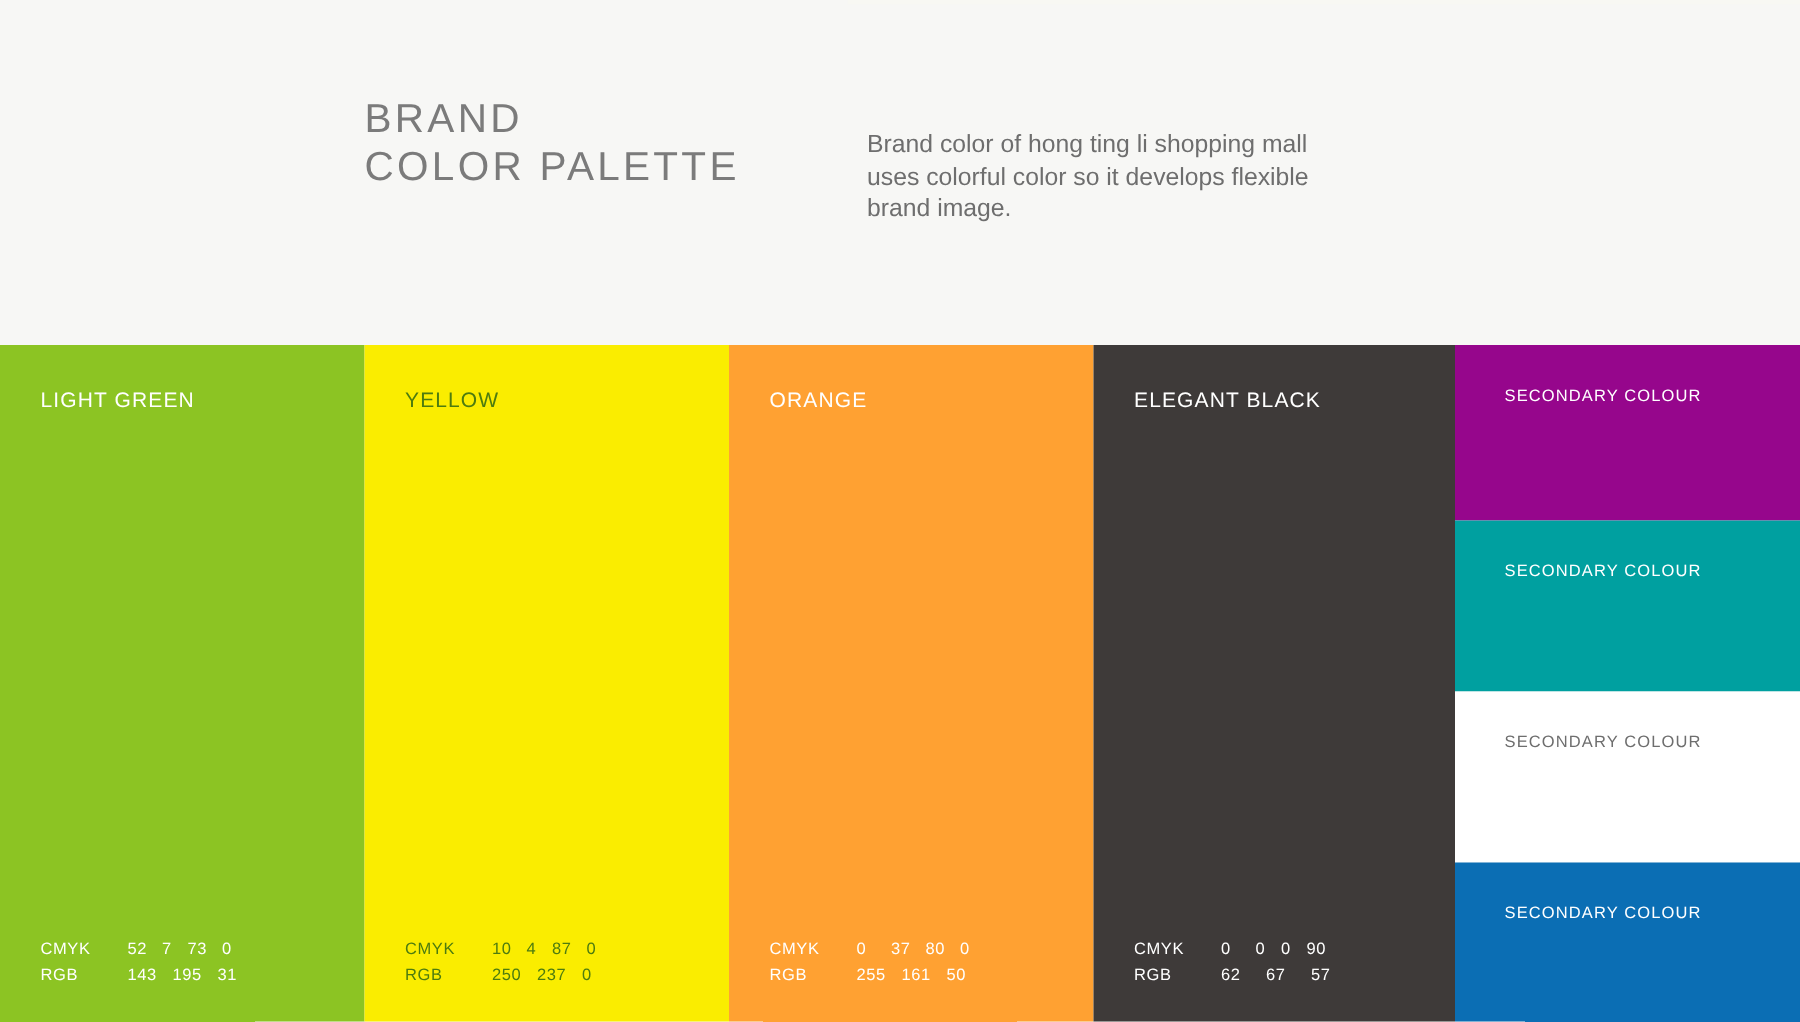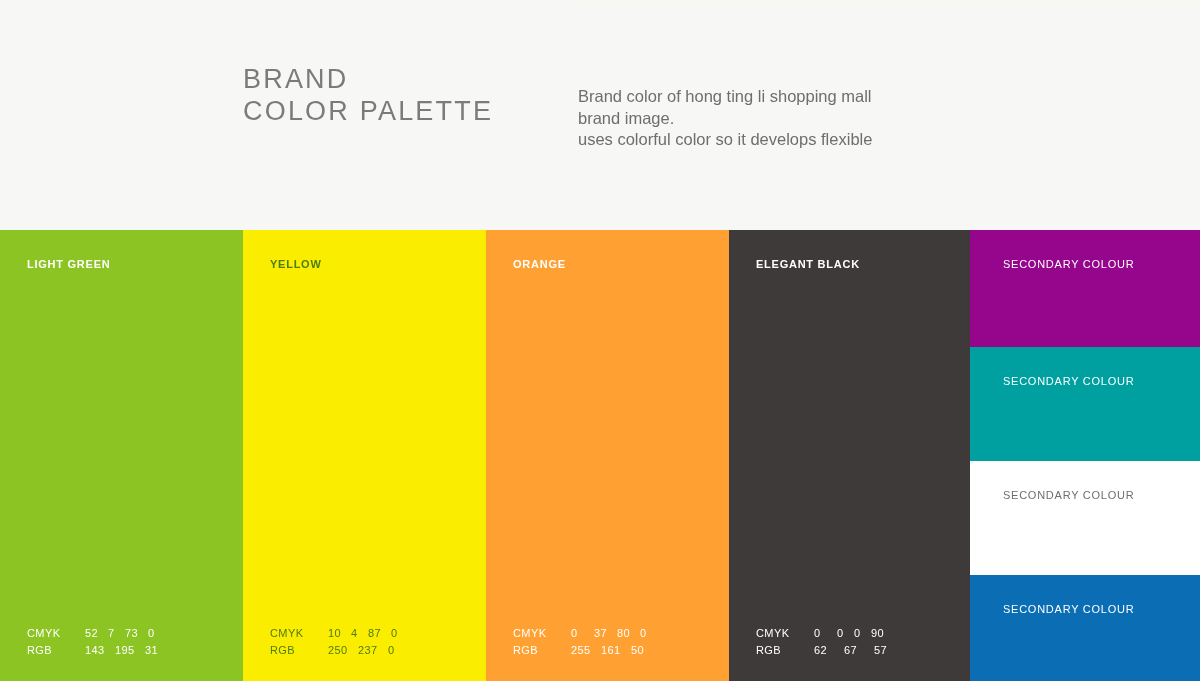--- a/index.html
+++ b/index.html
@@ -84,23 +84,23 @@
     position: absolute;
     top: 0;
     height: 451px;
     box-sizing: border-box;
   }
 
   .swatch-label {
     position: absolute;
     left: 27px;
     top: 28px;
-    font-size: 11px;
+    font-size: 14px;
     letter-spacing: 0.75px;
-    font-weight: 700;
+    font-weight: 400;
     white-space: nowrap;
   }
 
   .swatch-values {
     position: absolute;
     left: 27px;
     bottom: 22px;
     font-size: 11px;
     letter-spacing: 0.4px;
     line-height: 17px;
@@ -155,22 +155,22 @@
 
     <div class="header-accent"></div>
 
     <div class="title-block">
       <div class="title-line" style="color: rgb(123, 123, 123);">BRAND</div>
       <div class="title-line" style="color: rgb(123, 123, 123);">COLOR PALETTE</div>
     </div>
 
     <div class="desc-block">
       <div class="desc-line" style="color: rgb(110, 110, 110); margin-top: 20px;">Brand color of hong ting li shopping mall</div>
+      <div class="desc-line" style="color: rgb(110, 110, 110);">uses colorful color so it develops flexible</div>
       <div class="desc-line" style="color: rgb(110, 110, 110);">brand image.</div>
-      <div class="desc-line" style="color: rgb(110, 110, 110);">uses colorful color so it develops flexible</div>
     </div>
 
   </div>
 
   <div class="strip">
 
     <div class="swatch" style="left: 0px; width: 243px; background: rgb(140, 196, 35); color: rgb(255, 255, 255);">
       <div class="swatch-label">LIGHT GREEN</div>
       <div class="swatch-values">
         <div class="val-row">

